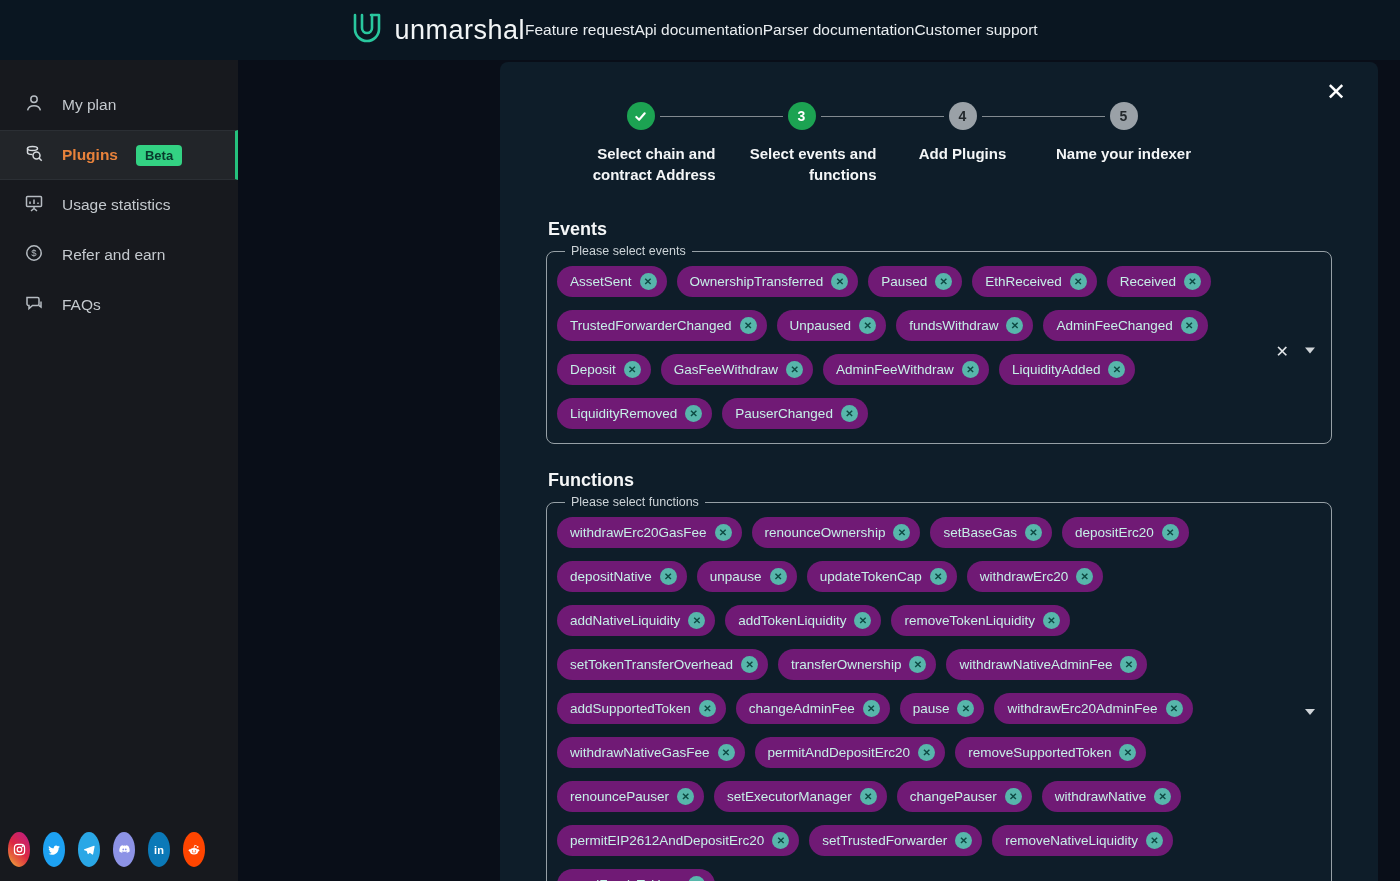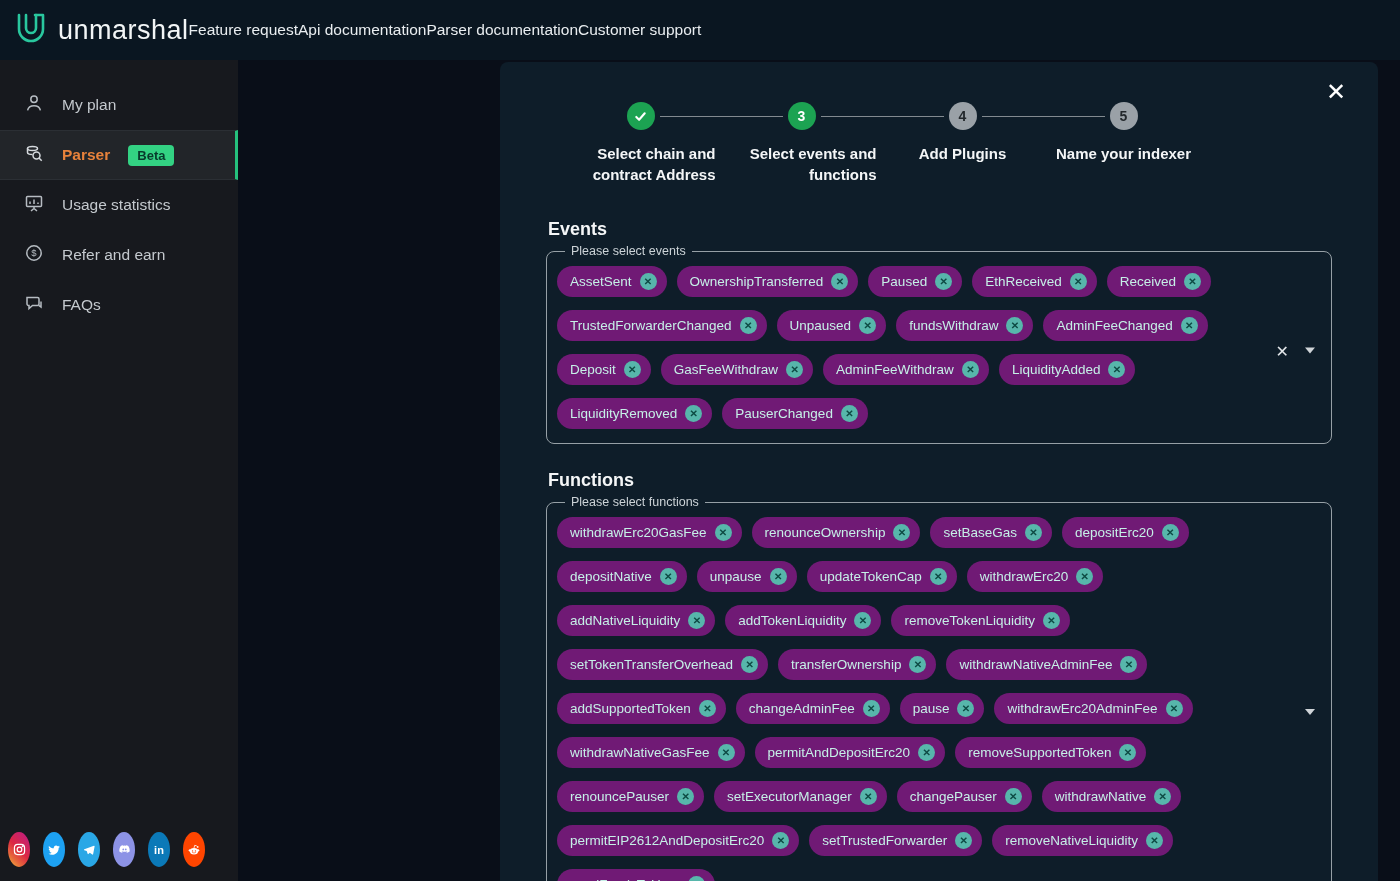--- a/index.html
+++ b/index.html
@@ -1,21 +1,21 @@
 <!DOCTYPE html>
 <html><head>
 <meta charset="utf-8">
 <style>
   * { margin:0; padding:0; box-sizing:border-box; }
   html,body { width:1400px; height:881px; overflow:hidden; background:#090e18;
     font-family:"Liberation Sans", sans-serif; }
 
   
   .topbar { height:60px; background:#0a1621; display:flex; align-items:center;
-    justify-content:flex-start; padding:0 26px 0 14px; }
+    justify-content:center; padding:0 26px 0 14px; }
   .brand { display:flex; align-items:center; gap:10px; }
   .brand-name { color:#f2f5f6; font-size:27px; letter-spacing:.5px; }
   .topnav { display:flex; }
   .topnav a { color:#e9edf0; font-size:15.5px; text-decoration:none; cursor:pointer; }
 
   
   .row { display:flex; height:821px; }
 
   
   .sidebar { width:238px; background:#17191e; position:relative; padding-top:20px; flex:none; }
@@ -111,21 +111,21 @@
 
     <div class="side-item active">
       <span>
         <svg width="20" height="20" viewBox="0 0 20 20" fill="none" stroke="#d6dade" stroke-width="1.5">
           <ellipse cx="8.5" cy="5.5" rx="5" ry="2"></ellipse>
           <path d="M3.5 5.5v4c0 1.1 2.2 2 5 2"></path>
           <circle cx="12.5" cy="12.5" r="3.5"></circle>
             <path d="M15 15l2.7 2.7"></path>
         </svg>
       </span>
-      <span class="side-label">Parser</span>
+      <span class="side-label">Plugins</span>
       <span class="badge">Beta</span>
     </div>
 
     <div class="side-item">
       <span>
         <svg width="20" height="20" viewBox="0 0 20 20" fill="none" stroke="#b6bcc2" stroke-width="1.5">
           <rect x="2.5" y="3.5" width="15" height="10" rx="1"></rect>
           <path d="M6 11V8.5M10 11V6.5M14 11V9.5M10 13.5v2M7 18l3-2.5 3 2.5"></path>
         </svg>
       </span>

